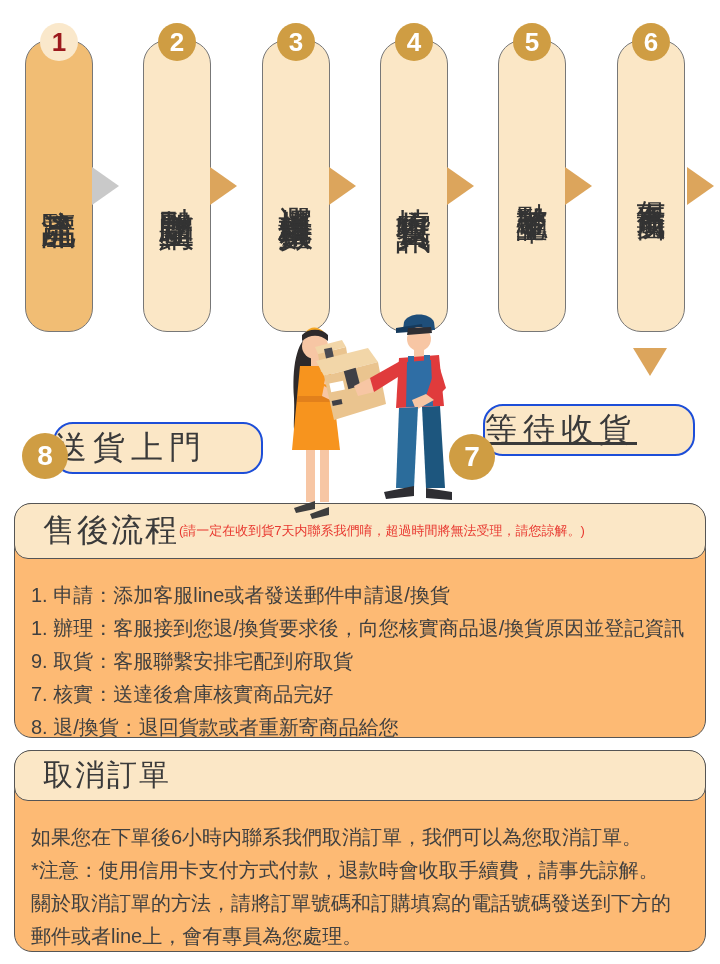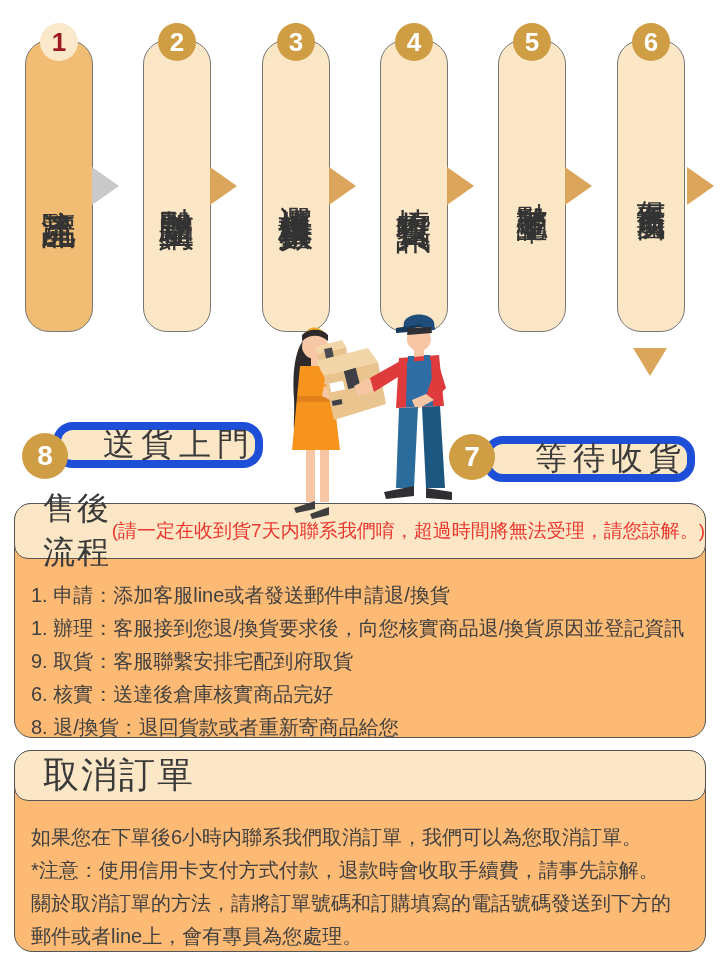--- a/index.html
+++ b/index.html
@@ -33,43 +33,43 @@
     border-left:27px solid #DCA55C;
   }
   .arrow-right.gray{border-left-color:#C9C9C9;}
   .arrow-down{
     position:absolute;left:633px;top:348px;width:0;height:0;
     border-left:17px solid transparent;border-right:17px solid transparent;
     border-top:28px solid #DCA55C;
   }
   
   .wide-pill{
-    position:absolute;height:46px;background:#FBE7C6;
-    border:8px solid #1d4ed8;border-radius:20px;box-sizing:border-box;
-    display:flex;align-items:center;justify-content:flex-end;
+    position:absolute;height:52px;background:#FBE7C6;
+    border:2px solid #1d4ed8;border-radius:20px;box-sizing:border-box;
+    display:flex;align-items:center;justify-content:flex-start;
     font-size:32px;color:#3a3a3a;letter-spacing:6px;
   }
   .big-badge{
     position:absolute;width:46px;height:46px;border-radius:50%;
     background:#CF9D43;color:#fff;font-weight:bold;font-size:28px;
     display:flex;align-items:center;justify-content:center;z-index:4;
   }
   
   .panel{
     position:absolute;left:14px;width:692px;background:#fdba74;
     border:1px solid #555;border-radius:18px;box-sizing:border-box;
   }
   .panel-header{
     position:relative;background:#FBE7C6;
     border:1px solid #555;border-radius:17px 17px 14px 14px;
     margin:-1px -1px 0 -1px;box-sizing:border-box;
     display:flex;align-items:center;
   }
   .panel-title{color:#3a3a3a;letter-spacing:2px;}
-  .panel-note{color:#E8382F;font-size:19px;margin-left:0;white-space:nowrap;}
+  .panel-note{color:#E8382F;font-size:13px;margin-left:0;white-space:nowrap;}
   .panel-body{padding:11px 16px 0 16px;font-size:20px;color:#404040;line-height:33px;margin-top:9px;}
   .panel-body p{margin:0;}
   #illustration{position:absolute;left:266px;top:308px;z-index:5;}
 </style>
 </head>
 <body>
 
 <div id="stage">
 
   <div class="pill dark" style="left:25px;">
@@ -108,21 +108,21 @@
   <div class="arrow-right" style="left:447px;"></div>
   <div class="arrow-right" style="left:565px;"></div>
   <div class="arrow-right" style="left:687px;"></div>
   <div class="arrow-down"></div>
 
   <div class="wide-pill" style="left:53px;top:422px;width:210px;">
     <span>送貨上門</span>
   </div>
   <div class="big-badge" style="left:22px;top:433px;">8</div>
 
-  <div class="wide-pill" style="left:483px;top:436px;width:212px;">
+  <div class="wide-pill" style="left:483px;top:404px;width:212px;text-decoration:underline;">
     <span>等待收貨</span>
   </div>
   <div class="big-badge" style="left:449px;top:434px;">7</div>
 
   <div id="illustration">
     <svg width="192" height="218" viewBox="0 0 192 218">
 
       <g>
         <path d="M44,26 C30,34 26,60 28,90 C29,110 26,122 30,128 L46,120 L48,40 Z" fill="#2E2A2B"></path>
         <circle cx="49" cy="38" r="13" fill="#F7C6A4"></circle>
@@ -174,28 +174,28 @@
 
   <div class="panel" style="top:503px;height:235px;">
     <div class="panel-header" style="height:56px;padding-left:28px;">
       <span class="panel-title" style="font-size:32px;">售後流程</span>
       <span class="panel-note">(請一定在收到貨7天内聯系我們唷，超過時間將無法受理，請您諒解。)</span>
     </div>
     <div class="panel-body">
       <p>1. 申請：添加客服line或者發送郵件申請退/換貨</p>
       <p>1. 辦理：客服接到您退/換貨要求後，向您核實商品退/換貨原因並登記資訊</p>
       <p>9. 取貨：客服聯繫安排宅配到府取貨</p>
-      <p>6. 核實：送達後倉庫核實商品完好</p>
+      <p>7. 核實：送達後倉庫核實商品完好</p>
       <p>8. 退/換貨：退回貨款或者重新寄商品給您</p>
     </div>
   </div>
 
   <div class="panel" style="top:750px;height:202px;">
     <div class="panel-header" style="height:51px;padding-left:28px;">
-      <span class="panel-title" style="font-size:36px;">取消訂單</span>
+      <span class="panel-title" style="font-size:30px;">取消訂單</span>
     </div>
     <div class="panel-body">
       <p>如果您在下單後6小時内聯系我們取消訂單，我們可以為您取消訂單。</p>
       <p>*注意：使用信用卡支付方式付款，退款時會收取手續費，請事先諒解。</p>
       <p>關於取消訂單的方法，請將訂單號碼和訂購填寫的電話號碼發送到下方的郵件或者line上，會有專員為您處理。</p>
     </div>
   </div>
 
 </div>
 

